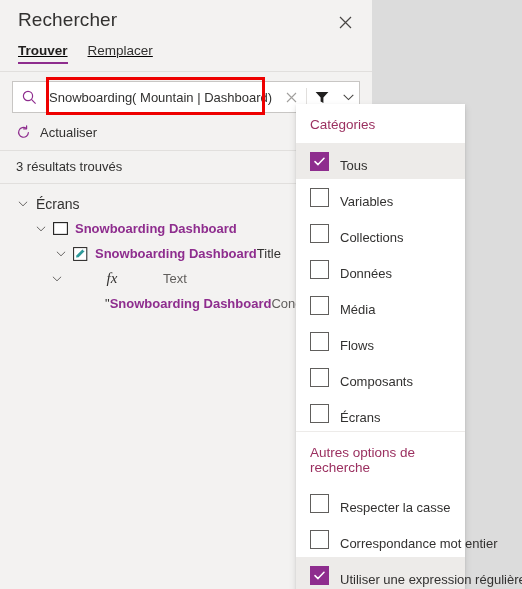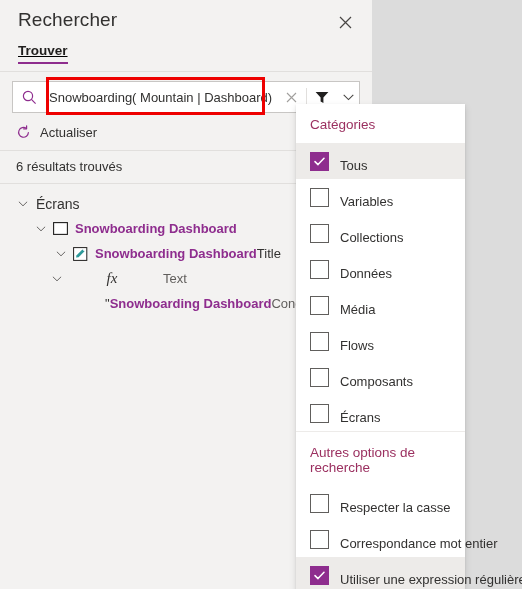--- a/index.html
+++ b/index.html
@@ -240,20 +240,21 @@
       <div class="panel-title">Rechercher</div>
       <div class="close-btn">
         <svg width="13" height="13" viewBox="0 0 13 13">
           <path d="M1 1 L12 12 M12 1 L1 12" stroke="#484644" stroke-width="1.2" fill="none"></path>
         </svg>
       </div>
     </div>
 
     <div class="tabs">
       <div class="tab active">Trouver</div>
+      <div class="tab">Remplacer</div>
       <div class="tabs-rule"></div>
     </div>
 
     <div class="search-row">
       <div class="search-icon">
         <svg width="15" height="15" viewBox="0 0 15 15">
           <circle cx="6" cy="6" r="4.6" stroke="#8e2d8e" stroke-width="1.2" fill="none"></circle>
           <path d="M9.4 9.4 L13.6 13.6" stroke="#8e2d8e" stroke-width="1.2" fill="none"></path>
         </svg>
       </div>
@@ -281,21 +282,21 @@
 
     <div class="refresh-row">
       <svg width="15" height="15" viewBox="0 0 16 16">
         <path d="M13.2 8 A5.2 5.2 0 1 1 11 3.6" stroke="#8e2d8e" stroke-width="1.3" fill="none" stroke-linecap="round"></path>
         <path d="M11.3 0.9 L11.3 4.1 L8.1 4.1" stroke="#8e2d8e" stroke-width="1.3" fill="none" stroke-linecap="round" stroke-linejoin="round"></path>
       </svg>
       <span class="refresh-label">Actualiser</span>
     </div>
 
     <div class="results-rule"></div>
-    <div class="results-count">6 résultats trouvés</div>
+    <div class="results-count">3 résultats trouvés</div>
     <div class="results-rule2"></div>
 
     <div class="tree">
 
       <div class="tree-row lvl0">
         <span class="chev">
           <svg width="10" height="6" viewBox="0 0 11 7">
               <path d="M0.7 0.9 L5.5 5.6 L10.3 0.9" stroke="#605e5c" stroke-width="1.1" fill="none"></path>
             </svg>
         </span>

